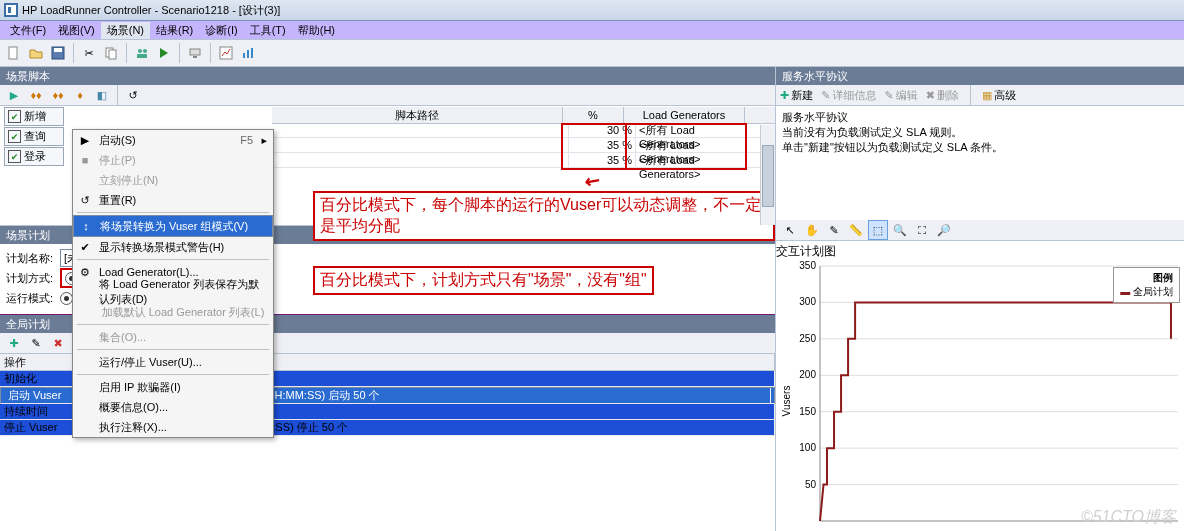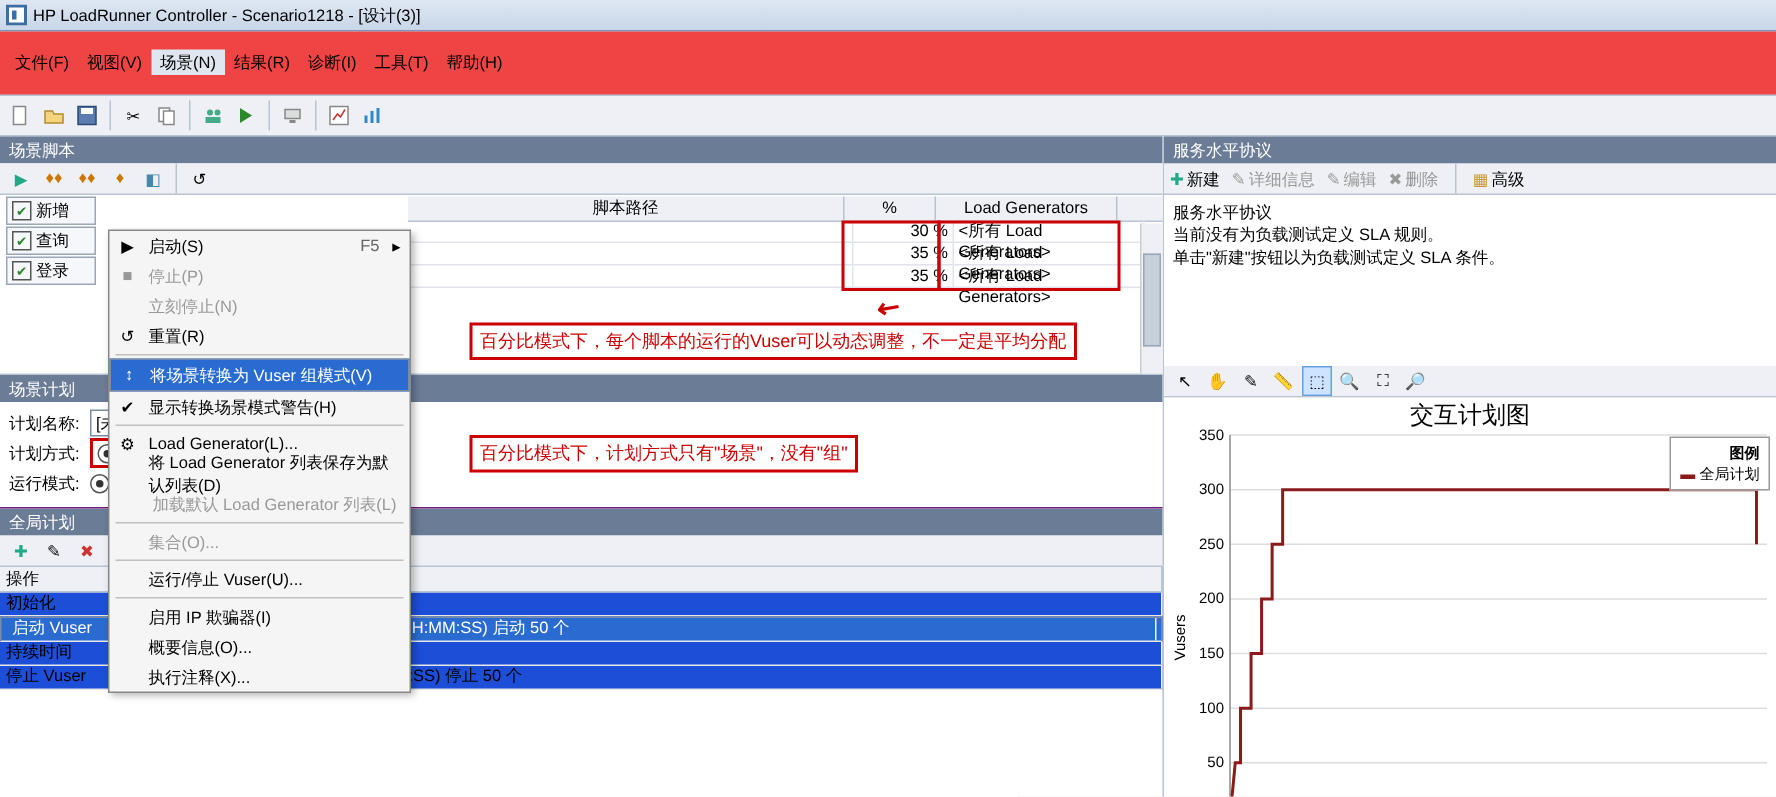--- a/index.html
+++ b/index.html
@@ -1,18 +1,18 @@
 <!DOCTYPE html>
 <html><head>
 <meta charset="utf-8">
 <style>
 html,body{margin:0;padding:0;font-family:"Microsoft YaHei",SimSun,Arial,sans-serif;font-size:11px;color:#000;background:#eef0f5;width:1184px;height:531px;overflow:hidden}
 .titlebar{height:20px;background:linear-gradient(#dfe7f2,#c8d6e8);border-bottom:1px solid #7a92b5;display:flex;align-items:center;padding:0 4px;gap:4px}
 .titleicon{width:14px;height:14px;display:inline-block}
-.menubar{height:18px;background:#ef4444;border-bottom:1px solid #b8c4d4;display:flex;align-items:flex-start;padding:12px 4px}
+.menubar{height:18px;background:#c4b5fd;border-bottom:1px solid #b8c4d4;display:flex;align-items:center;padding:0 4px}
 .menubar span{padding:1px 6px;cursor:default}
 .menubar span.hl{background:#e0e6ef}
 .toolbar{height:26px;background:#eef0f5;border-bottom:1px solid #b8c4d4;display:flex;align-items:center;padding:0 4px;gap:2px}
 .tbtn{width:18px;height:18px;border:1px solid transparent;display:flex;align-items:center;justify-content:center}
 .sep{width:1px;height:20px;background:#b8c4d4;margin:0 3px}
 .main{display:flex;height:465px}
 .leftcol{width:775px;display:flex;flex-direction:column}
 .rightcol{flex:1;display:flex;flex-direction:column;border-left:1px solid #b8c4d4}
 .panelhdr{background:#6b7c96;color:#fff;height:16px;padding:1px 6px;font-size:11px;display:flex;align-items:center}
 .scriptbox{height:140px;border-bottom:1px solid #b8c4d4;position:relative;background:#fff}
@@ -26,21 +26,21 @@
 .menu .mi .ic{position:absolute;left:4px;width:16px;text-align:center}
 .menu .msep{height:1px;background:#c0c0c0;margin:2px 4px}
 .menu .kb{position:absolute;right:20px;color:#666}
 .gridhdr{position:absolute;left:272px;top:22px;right:0;height:16px;background:#eef0f5;border-bottom:1px solid #b8c4d4;display:flex;font-size:11px}
 .gridhdr div{border-right:1px solid #b8c4d4;text-align:center;line-height:16px}
 .gridrows{position:absolute;left:272px;top:38px;right:0}
 .gridrows .r{height:14px;display:flex;border-bottom:1px solid #e0e4ea}
 .gridrows .r div{border-right:1px solid #e0e4ea;font-size:11px;line-height:14px;padding:0 3px}
 .redbox{border:2px solid #c00;position:absolute}
 .redarrow{position:absolute;color:#c00;font-size:18px;font-weight:bold}
-.note{border:2px solid #c00;background:#fff;padding:2px 5px;font-size:12px;position:absolute;color:#c00}
+.note{border:2px solid #c00;background:#fff;padding:2px 5px;font-size:16px;position:absolute;color:#c00}
 .planbox{border-bottom:1px solid #701a75;background:#fff;padding:4px 6px}
 .planbox .row{display:flex;align-items:center;height:20px;gap:6px}
 .planbox label{width:48px}
 .sel{border:1px solid #7a8ca5;background:#fff;height:16px;padding:0 3px;display:inline-flex;align-items:center;position:relative;font-size:11px}
 .sel .dd{position:absolute;right:1px;font-size:9px}
 .rad{width:11px;height:11px;border:1px solid #555;border-radius:50%;display:inline-flex;align-items:center;justify-content:center;margin-right:3px}
 .rad.on::after{content:"";width:5px;height:5px;background:#333;border-radius:50%}
 .globbar{height:20px;background:#eef0f5;border-bottom:1px solid #b8c4d4;display:flex;align-items:center;padding:0 4px;gap:2px;font-size:11px}
 .table{background:#1d4ed8}
 .table .th{display:flex;background:#eef0f5;border-bottom:1px solid #b8c4d4;height:16px}
@@ -369,21 +369,21 @@
        <span class="tbtn">↖</span>
        <span class="tbtn">✋</span>
        <span class="tbtn">✎</span>
        <span class="tbtn">📏</span>
        <span class="tbtn" style="background:#cde3ff;border:1px solid #6aa0e0">⬚</span>
        <span class="tbtn">🔍</span>
        <span class="tbtn">⛶</span>
        <span class="tbtn">🔎</span>
     </div>
     <div class="chartarea">
-      <div style="text-align:center;font-size:16px;padding:2px 0">交互计划图</div>
+      <div style="text-align:left;font-size:12px;padding:2px 0">交互计划图</div>
       <svg id="chartsvg" width="405" height="280" style="position:absolute;left:2px;top:20px">
           <line x1="42" y1="223.57142857142858" x2="400" y2="223.57142857142858" stroke="#ddd"></line>
           <text x="38" y="226.57142857142858" text-anchor="end">50</text>
           <line x1="42" y1="187.14285714285717" x2="400" y2="187.14285714285717" stroke="#ddd"></line>
           <text x="38" y="190.14285714285717" text-anchor="end">100</text>
           <line x1="42" y1="150.71428571428572" x2="400" y2="150.71428571428572" stroke="#ddd"></line>
           <text x="38" y="153.71428571428572" text-anchor="end">150</text>
           <line x1="42" y1="114.2857142857143" x2="400" y2="114.2857142857143" stroke="#ddd"></line>
           <text x="38" y="117.2857142857143" text-anchor="end">200</text>
           <line x1="42" y1="77.85714285714286" x2="400" y2="77.85714285714286" stroke="#ddd"></line>

